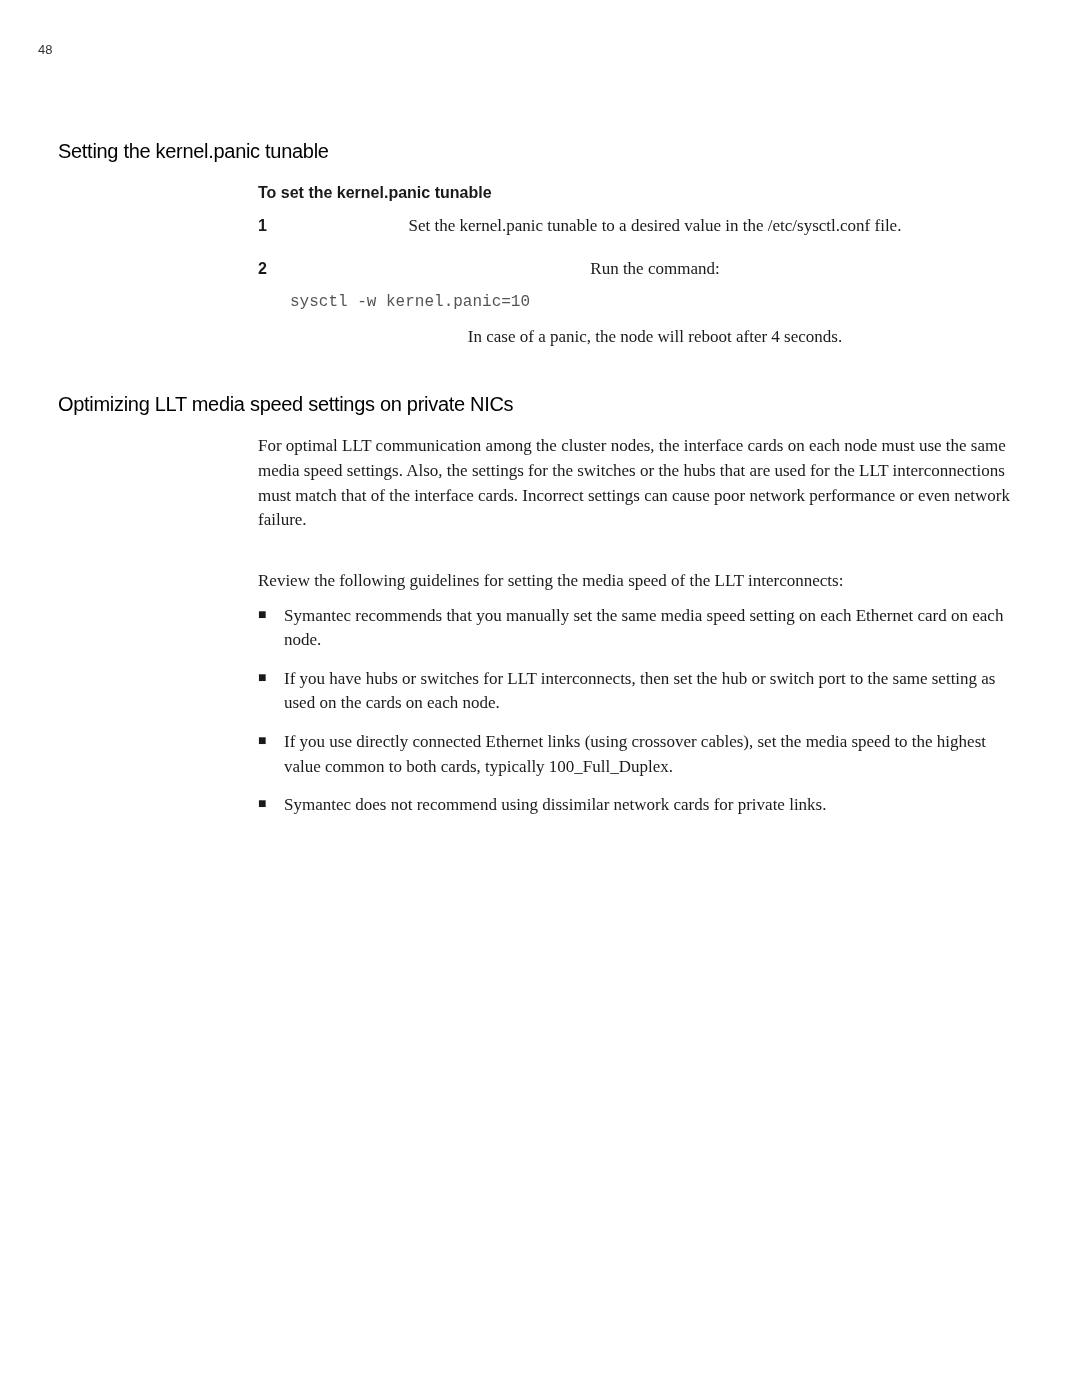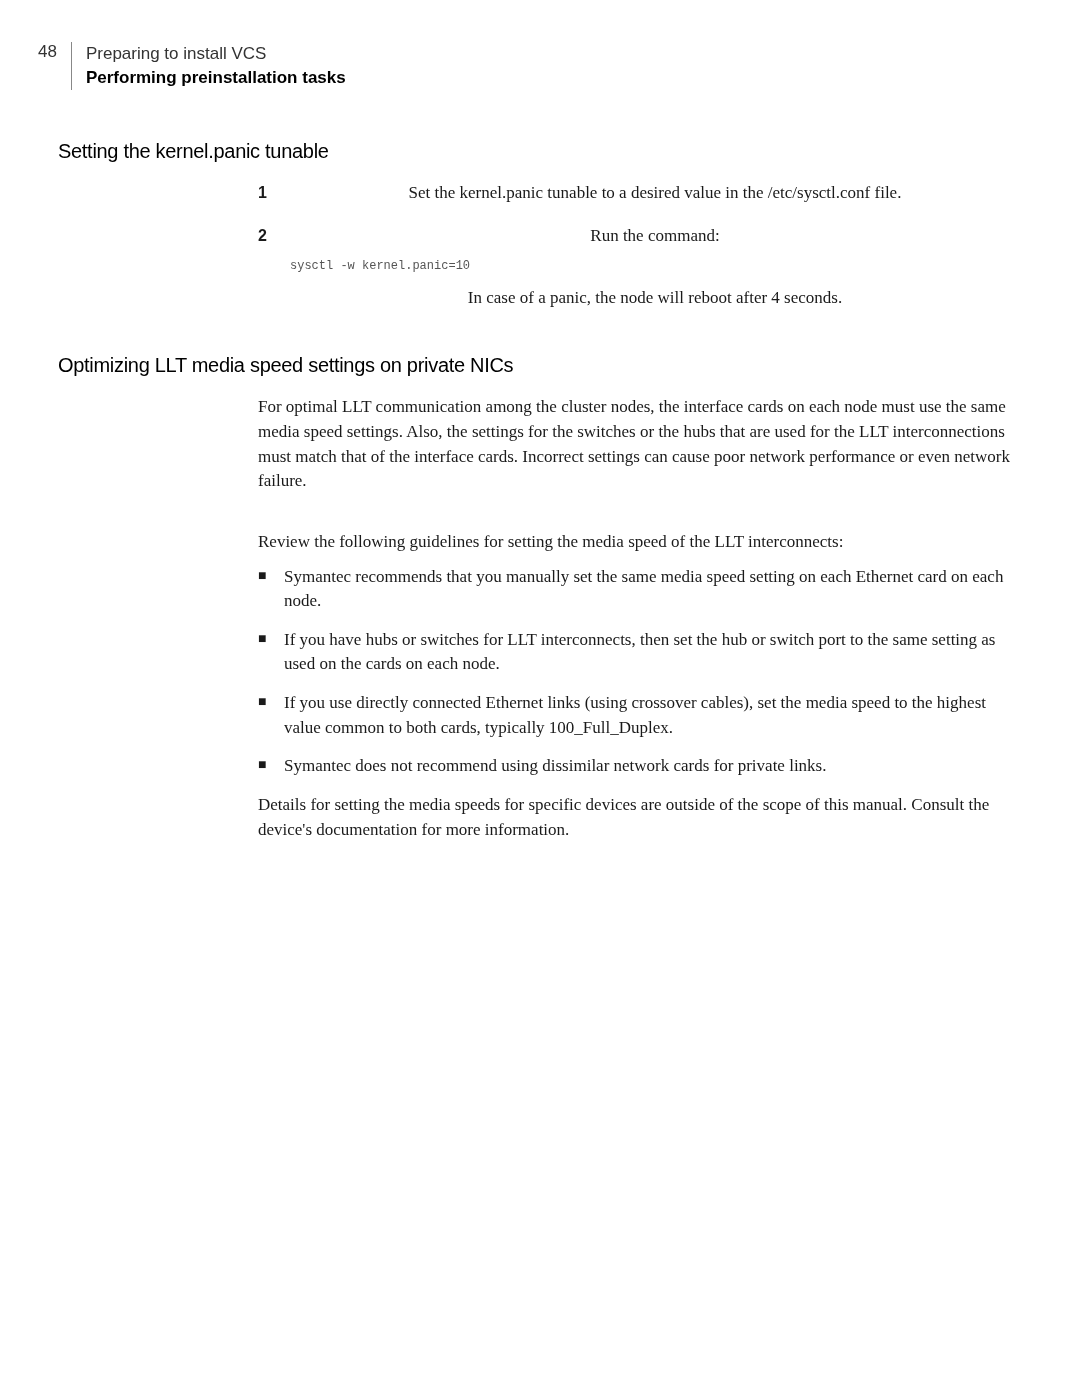--- a/index.html
+++ b/index.html
@@ -9,24 +9,24 @@
     background: #ffffff;
     font-family: Georgia, 'Times New Roman', serif;
     color: #000000;
     position: relative;
   }
   .page-header {
     position: absolute;
     top: 42px;
     left: 38px;
     font-family: Arial, Helvetica, sans-serif;
-    font-size: 17px;
+    font-size: 13px;
     color: #333;
     display: flex;
-    align-items: flex-start;
+    align-items: center;
   }
   .page-number {
     margin-right: 14px;
     color: #333;
   }
   .header-divider {
     border-left: 1px solid #888;
     padding-left: 14px;
     line-height: 1.4;
   }
@@ -70,21 +70,21 @@
     font-size: 16px;
     width: 32px;
     flex-shrink: 0;
   }
   .ol-body {
     flex: 1;
   }
   .ol-body p { margin-bottom: 10px; text-align: center; }
   .code {
     font-family: 'Courier New', monospace;
-    font-size: 12px;
+    font-size: 16px;
     color: #555;
     margin: 6px 0 10px 0;
   }
   .section-gap { height: 26px; }
   .ul-item {
     display: flex;
     margin-bottom: 14px;
   }
   .bullet {
     width: 26px;
@@ -92,30 +92,27 @@
     font-size: 14px;
     line-height: 1.6;
   }
   .ul-body { flex: 1; }
 </style>
 </head>
 <body>
 
 <div class="page-header">
   <span class="page-number">48</span>
-  <div class="header-divider">
-    <div class="header-line1">Preparing to install VCS</div>
-    <div class="header-line2">Performing preinstallation tasks</div>
-  </div>
 </div>
 
 <div class="content">
 
   <h1>Setting the kernel.panic tunable</h1>
   <div class="body-block">
+    <div class="subheading">To set the kernel.panic tunable</div>
 
     <div class="ol-item">
       <div class="ol-num">1</div>
       <div class="ol-body">
         <p>Set the kernel.panic tunable to a desired value in the /etc/sysctl.conf file.</p>
       </div>
     </div>
 
     <div class="ol-item">
       <div class="ol-num">2</div>
@@ -149,16 +146,15 @@
     </div>
     <div class="ul-item">
       <div class="bullet">■</div>
       <div class="ul-body">If you use directly connected Ethernet links (using crossover cables), set the media speed to the highest value common to both cards, typically 100_Full_Duplex.</div>
     </div>
     <div class="ul-item">
       <div class="bullet">■</div>
       <div class="ul-body">Symantec does not recommend using dissimilar network cards for private links.</div>
     </div>
 
-    <p>Details for setting the media speeds for specific devices are outside of the scope of this manual. Consult the device's documentation for more information.</p>
   </div>
 
 </div>
 
 </body></html>

